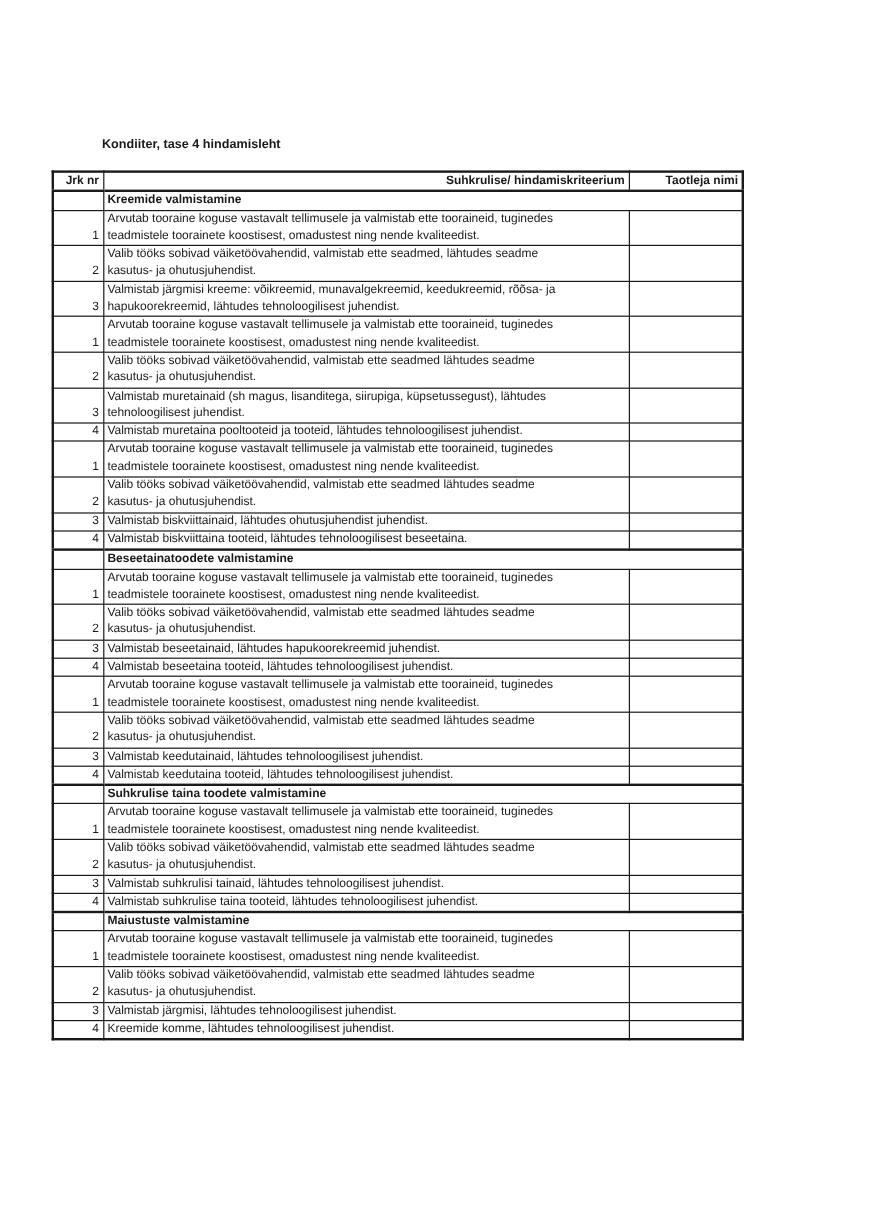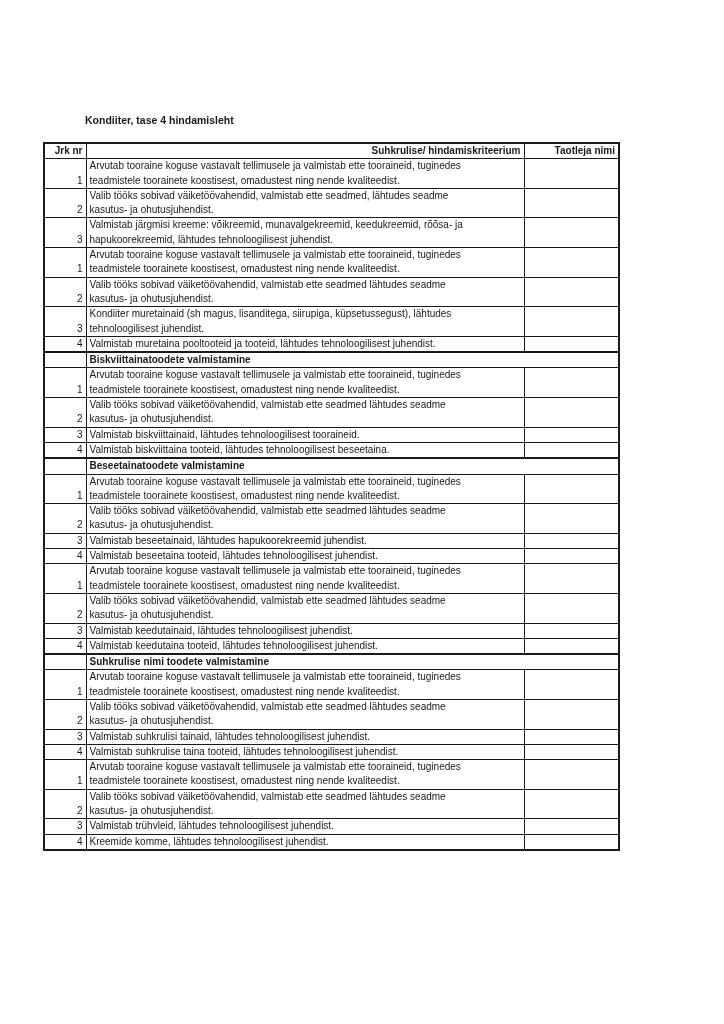--- a/index.html
+++ b/index.html
@@ -65,20 +65,24 @@
       <col style="width:95px">
     </colgroup>
     <thead>
       <tr>
         <th>Jrk nr</th>
         <th>Suhkrulise/ hindamiskriteerium</th>
         <th>Taotleja nimi</th>
       </tr>
     </thead>
     <tbody>
+        <tr class="section-row">
+          <td class="nr"></td>
+          <td colspan="2" class="section-title">Kreemide valmistamine</td>
+        </tr>
         <tr>
           <td class="nr">1</td>
           <td class="crit">Arvutab tooraine koguse vastavalt tellimusele ja valmistab ette tooraineid, tuginedes
 teadmistele toorainete koostisest, omadustest ning nende kvaliteedist.</td>
           <td class="applicant"></td>
         </tr>
         <tr>
           <td class="nr">2</td>
           <td class="crit">Valib tööks sobivad väiketöövahendid, valmistab ette seadmed, lähtudes seadme
 kasutus- ja ohutusjuhendist.</td>
@@ -97,48 +101,44 @@
           <td class="applicant"></td>
         </tr>
         <tr>
           <td class="nr">2</td>
           <td class="crit">Valib tööks sobivad väiketöövahendid, valmistab ette seadmed lähtudes seadme
 kasutus- ja ohutusjuhendist.</td>
           <td class="applicant"></td>
         </tr>
         <tr>
           <td class="nr">3</td>
-          <td class="crit">Kondiiter muretainaid (sh magus, lisanditega, siirupiga, küpsetussegust), lähtudes
+          <td class="crit">Valmistab muretainaid (sh magus, lisanditega, siirupiga, küpsetussegust), lähtudes
 tehnoloogilisest juhendist.</td>
           <td class="applicant"></td>
         </tr>
         <tr>
           <td class="nr">4</td>
           <td class="crit">Valmistab muretaina pooltooteid ja tooteid, lähtudes tehnoloogilisest juhendist.</td>
           <td class="applicant"></td>
         </tr>
-        <tr class="section-row">
-          <td class="nr"></td>
-          <td colspan="2" class="section-title">Biskviittainatoodete valmistamine</td>
-        </tr>
-        <tr>
-          <td class="nr">1</td>
-          <td class="crit">Arvutab tooraine koguse vastavalt tellimusele ja valmistab ette tooraineid, tuginedes
-teadmistele toorainete koostisest, omadustest ning nende kvaliteedist.</td>
-          <td class="applicant"></td>
-        </tr>
-        <tr>
-          <td class="nr">2</td>
-          <td class="crit">Valib tööks sobivad väiketöövahendid, valmistab ette seadmed lähtudes seadme
-kasutus- ja ohutusjuhendist.</td>
-          <td class="applicant"></td>
-        </tr>
-        <tr>
-          <td class="nr">3</td>
-          <td class="crit">Valmistab biskviittainaid, lähtudes tehnoloogilisest tooraineid.</td>
+        <tr>
+          <td class="nr">1</td>
+          <td class="crit">Arvutab tooraine koguse vastavalt tellimusele ja valmistab ette tooraineid, tuginedes
+teadmistele toorainete koostisest, omadustest ning nende kvaliteedist.</td>
+          <td class="applicant"></td>
+        </tr>
+        <tr>
+          <td class="nr">2</td>
+          <td class="crit">Valib tööks sobivad väiketöövahendid, valmistab ette seadmed lähtudes seadme
+kasutus- ja ohutusjuhendist.</td>
+          <td class="applicant"></td>
+        </tr>
+        <tr>
+          <td class="nr">3</td>
+          <td class="crit">Valmistab biskviittainaid, lähtudes ohutusjuhendist juhendist.</td>
           <td class="applicant"></td>
         </tr>
         <tr>
           <td class="nr">4</td>
           <td class="crit">Valmistab biskviittaina tooteid, lähtudes tehnoloogilisest beseetaina.</td>
           <td class="applicant"></td>
         </tr>
         <tr class="section-row">
           <td class="nr"></td>
           <td colspan="2" class="section-title">Beseetainatoodete valmistamine</td>
@@ -182,21 +182,21 @@
           <td class="crit">Valmistab keedutainaid, lähtudes tehnoloogilisest juhendist.</td>
           <td class="applicant"></td>
         </tr>
         <tr>
           <td class="nr">4</td>
           <td class="crit">Valmistab keedutaina tooteid, lähtudes tehnoloogilisest juhendist.</td>
           <td class="applicant"></td>
         </tr>
         <tr class="section-row">
           <td class="nr"></td>
-          <td colspan="2" class="section-title">Suhkrulise nimi toodete valmistamine</td>
+          <td colspan="2" class="section-title">Suhkrulise taina toodete valmistamine</td>
         </tr>
         <tr>
           <td class="nr">1</td>
           <td class="crit">Arvutab tooraine koguse vastavalt tellimusele ja valmistab ette tooraineid, tuginedes
 teadmistele toorainete koostisest, omadustest ning nende kvaliteedist.</td>
           <td class="applicant"></td>
         </tr>
         <tr>
           <td class="nr">2</td>
           <td class="crit">Valib tööks sobivad väiketöövahendid, valmistab ette seadmed lähtudes seadme
@@ -206,35 +206,39 @@
         <tr>
           <td class="nr">3</td>
           <td class="crit">Valmistab suhkrulisi tainaid, lähtudes tehnoloogilisest juhendist.</td>
           <td class="applicant"></td>
         </tr>
         <tr>
           <td class="nr">4</td>
           <td class="crit">Valmistab suhkrulise taina tooteid, lähtudes tehnoloogilisest juhendist.</td>
           <td class="applicant"></td>
         </tr>
-        <tr>
-          <td class="nr">1</td>
-          <td class="crit">Arvutab tooraine koguse vastavalt tellimusele ja valmistab ette tooraineid, tuginedes
-teadmistele toorainete koostisest, omadustest ning nende kvaliteedist.</td>
-          <td class="applicant"></td>
-        </tr>
-        <tr>
-          <td class="nr">2</td>
-          <td class="crit">Valib tööks sobivad väiketöövahendid, valmistab ette seadmed lähtudes seadme
-kasutus- ja ohutusjuhendist.</td>
-          <td class="applicant"></td>
-        </tr>
-        <tr>
-          <td class="nr">3</td>
-          <td class="crit">Valmistab trühvleid, lähtudes tehnoloogilisest juhendist.</td>
+        <tr class="section-row">
+          <td class="nr"></td>
+          <td colspan="2" class="section-title">Maiustuste valmistamine</td>
+        </tr>
+        <tr>
+          <td class="nr">1</td>
+          <td class="crit">Arvutab tooraine koguse vastavalt tellimusele ja valmistab ette tooraineid, tuginedes
+teadmistele toorainete koostisest, omadustest ning nende kvaliteedist.</td>
+          <td class="applicant"></td>
+        </tr>
+        <tr>
+          <td class="nr">2</td>
+          <td class="crit">Valib tööks sobivad väiketöövahendid, valmistab ette seadmed lähtudes seadme
+kasutus- ja ohutusjuhendist.</td>
+          <td class="applicant"></td>
+        </tr>
+        <tr>
+          <td class="nr">3</td>
+          <td class="crit">Valmistab järgmisi, lähtudes tehnoloogilisest juhendist.</td>
           <td class="applicant"></td>
         </tr>
         <tr>
           <td class="nr">4</td>
           <td class="crit">Kreemide komme, lähtudes tehnoloogilisest juhendist.</td>
           <td class="applicant"></td>
         </tr>
       </tbody>
   </table>
 </div>

